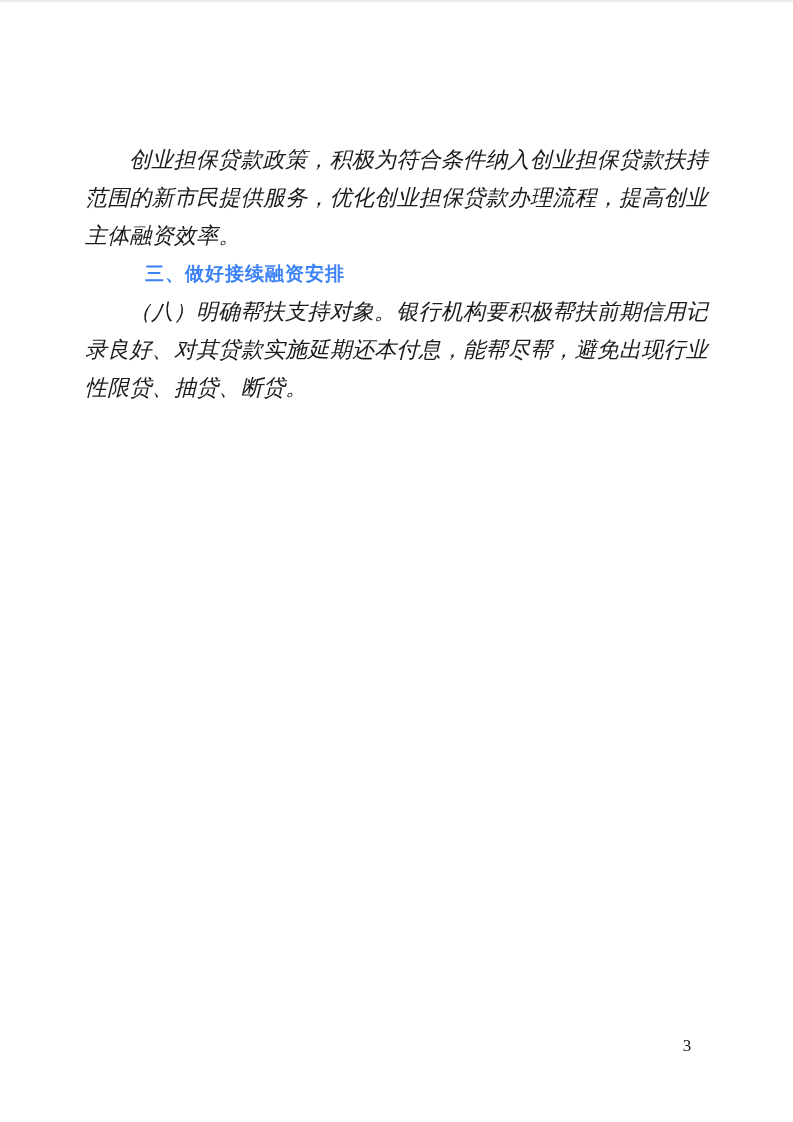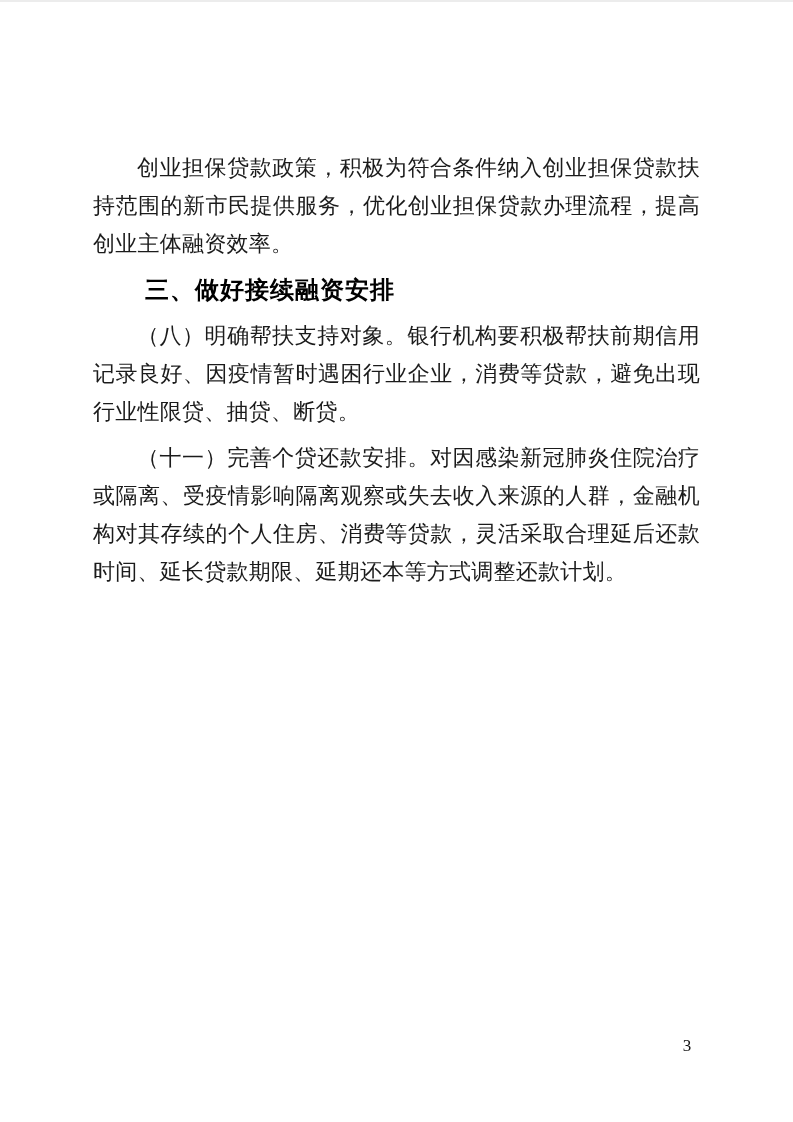--- a/index.html
+++ b/index.html
@@ -24,39 +24,40 @@
     height: 2px;
     background: #ececec;
   }
   .content {
     position: absolute;
     left: 85px;
     top: 141px;
     width: 623px;
   }
   .para {
-    margin: 8px;
+    margin: 0;
     font-size: 22px;
     line-height: 38px;
     letter-spacing: 0.25px;
     text-align: justify;
     text-justify: inter-ideograph;
     text-align-last: left;
     text-indent: 44px;
     word-break: break-all;
+    font-style: italic;
   }
   .heading {
     margin: 0;
-    font-size: 24px;
+    font-size: 19px;
     line-height: 38px;
     font-weight: 700;
     letter-spacing: 1px;
     text-indent: 60px;
     font-family: "Liberation Sans", "DejaVu Sans", sans-serif;
-    color: #000000;
+    color: #3b82f6;
   }
   .page-number {
     position: absolute;
     left: 678px;
     top: 1036px;
     width: 18px;
     text-align: center;
     font-size: 17px;
     line-height: 20px;
     font-family: "Liberation Serif", "DejaVu Serif", serif;
@@ -67,21 +68,20 @@
 <body>
 
 <div class="page">
   <div class="scan-edge"></div>
 
   <div class="content">
     <p class="para">创业担保贷款政策，积极为符合条件纳入创业担保贷款扶持范围的新市民提供服务，优化创业担保贷款办理流程，提高创业主体融资效率。</p>
 
     <h2 class="heading">三、做好接续融资安排</h2>
 
-    <p class="para">（八）明确帮扶支持对象。银行机构要积极帮扶前期信用记录良好、因疫情暂时遇困行业企业，消费等贷款，避免出现行业性限贷、抽贷、断贷。</p>
+    <p class="para">（八）明确帮扶支持对象。银行机构要积极帮扶前期信用记录良好、对其贷款实施延期还本付息，能帮尽帮，避免出现行业性限贷、抽贷、断贷。</p>
 
 
 
-    <p class="para">（十一）完善个贷还款安排。对因感染新冠肺炎住院治疗或隔离、受疫情影响隔离观察或失去收入来源的人群，金融机构对其存续的个人住房、消费等贷款，灵活采取合理延后还款时间、延长贷款期限、延期还本等方式调整还款计划。</p>
   </div>
 
   <div class="page-number">3</div>
 </div>
 
 </body></html>

